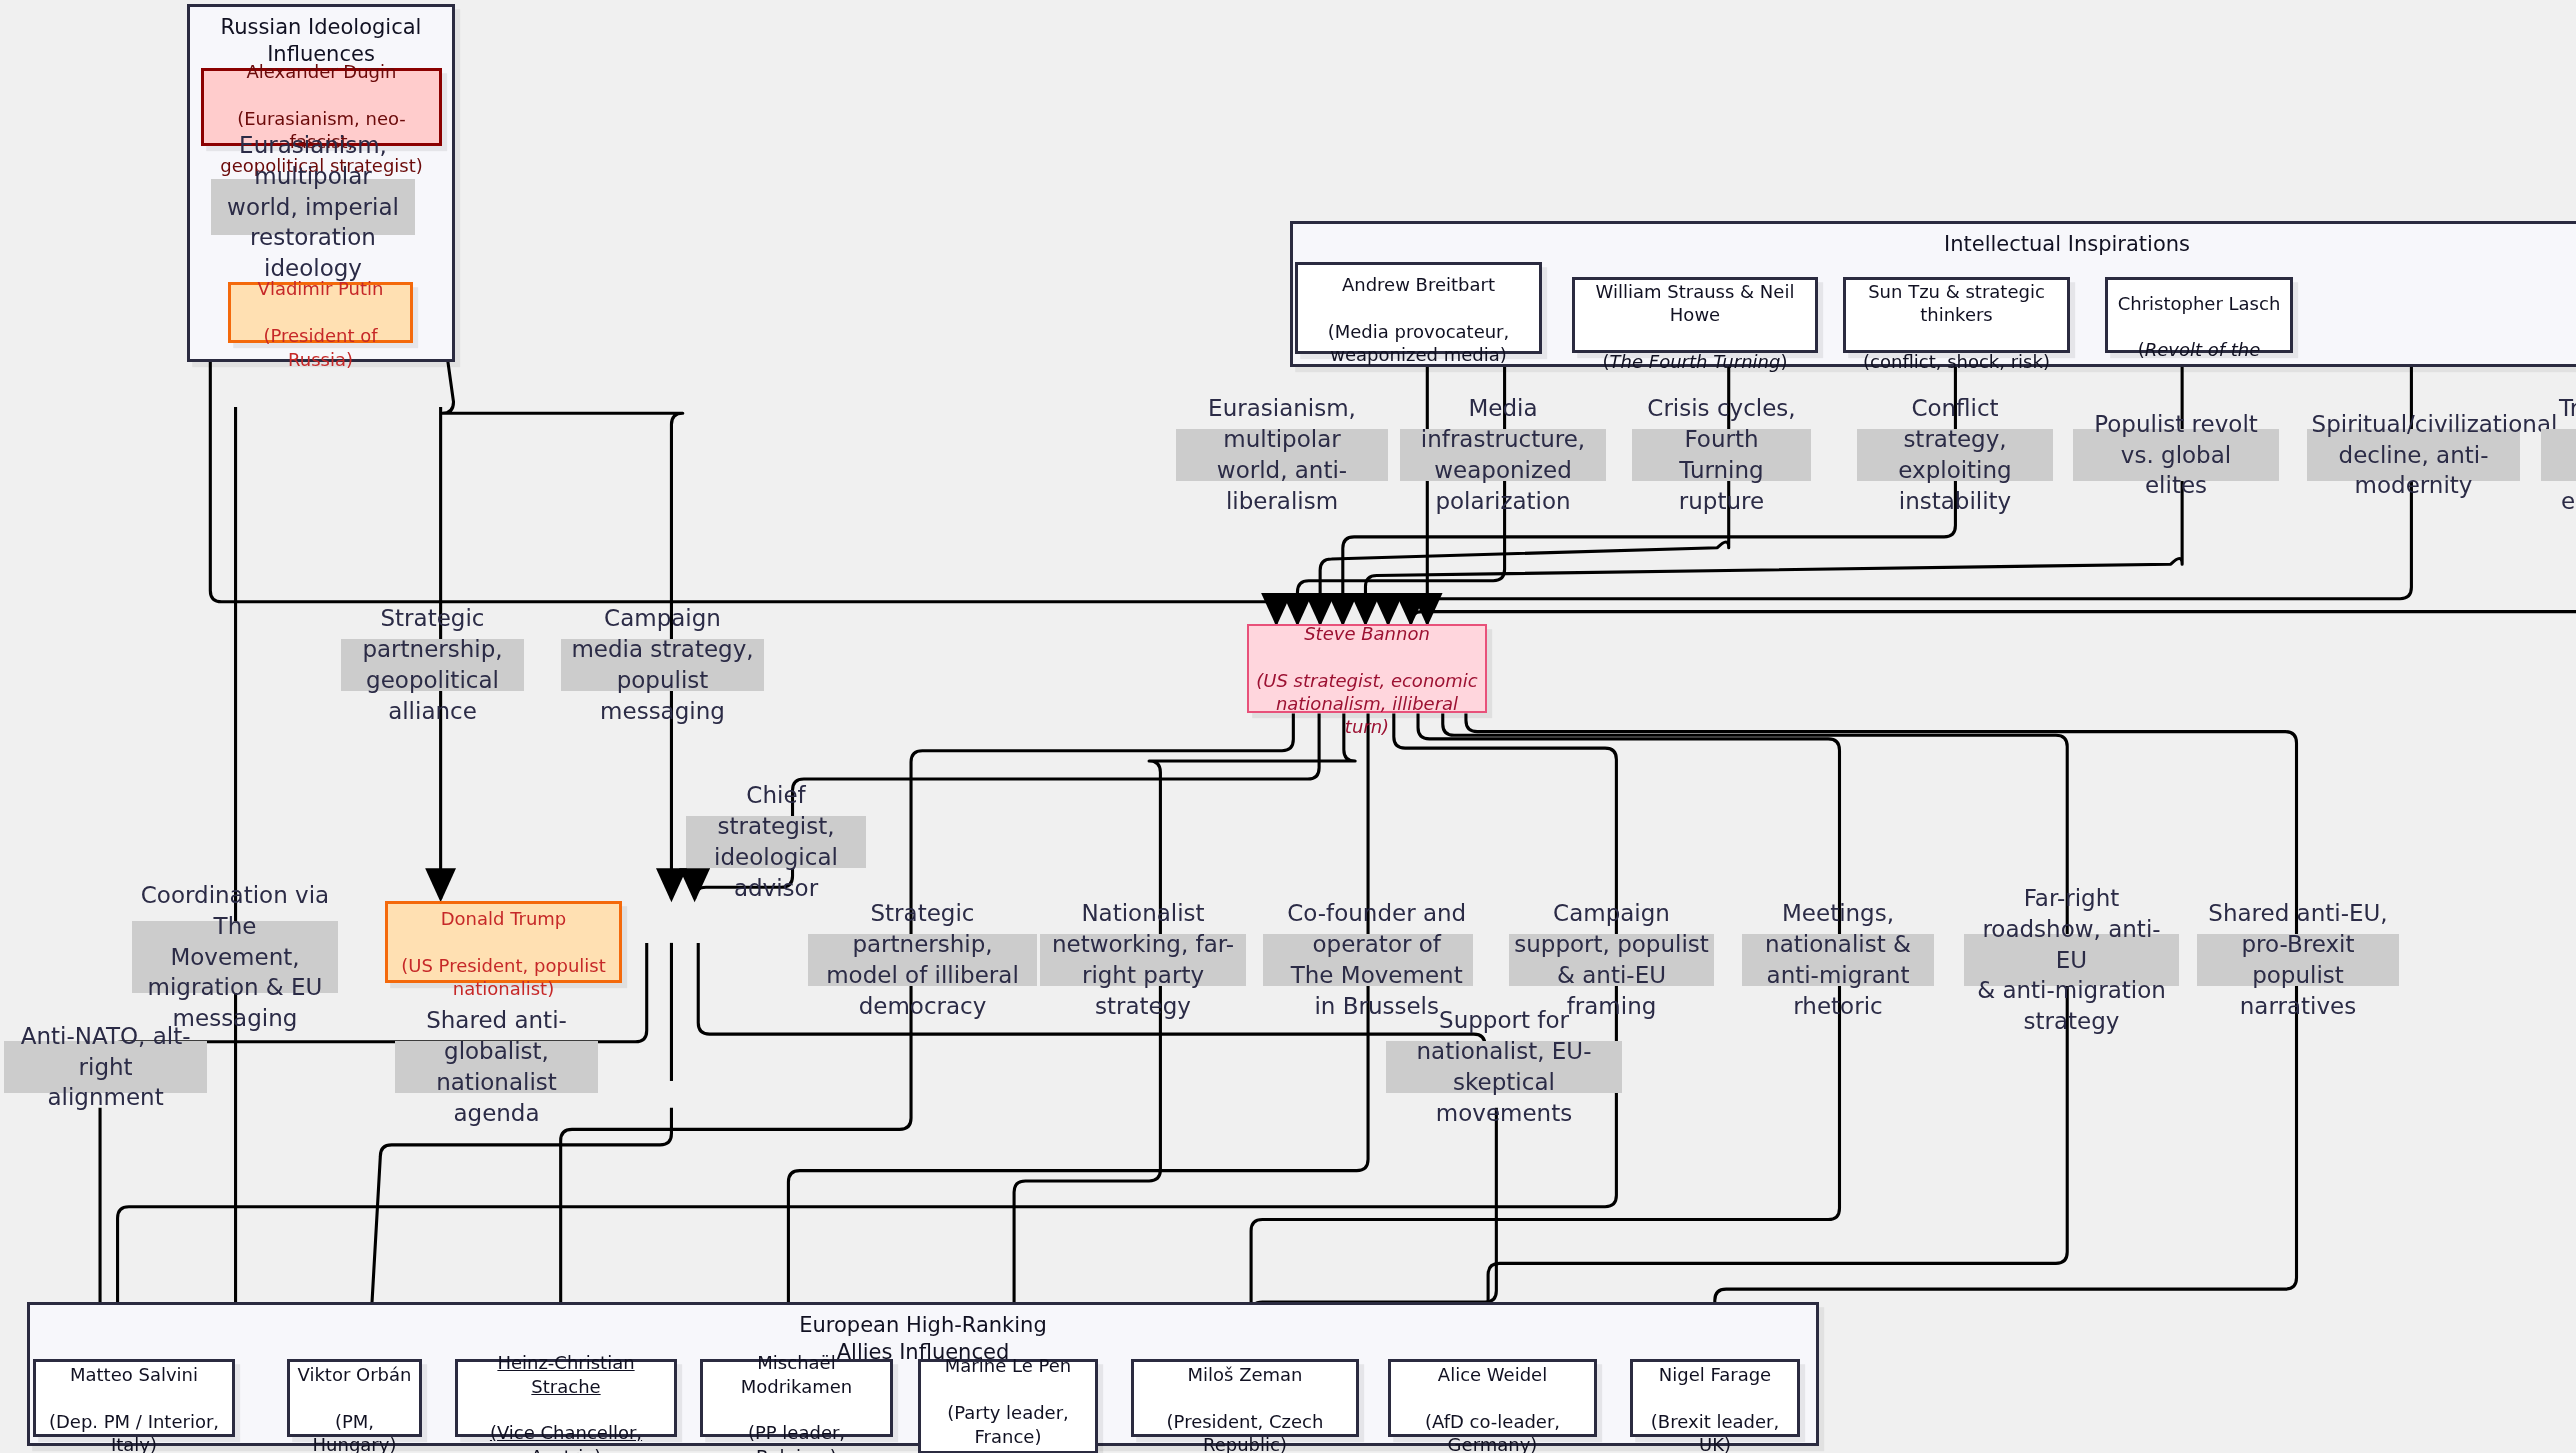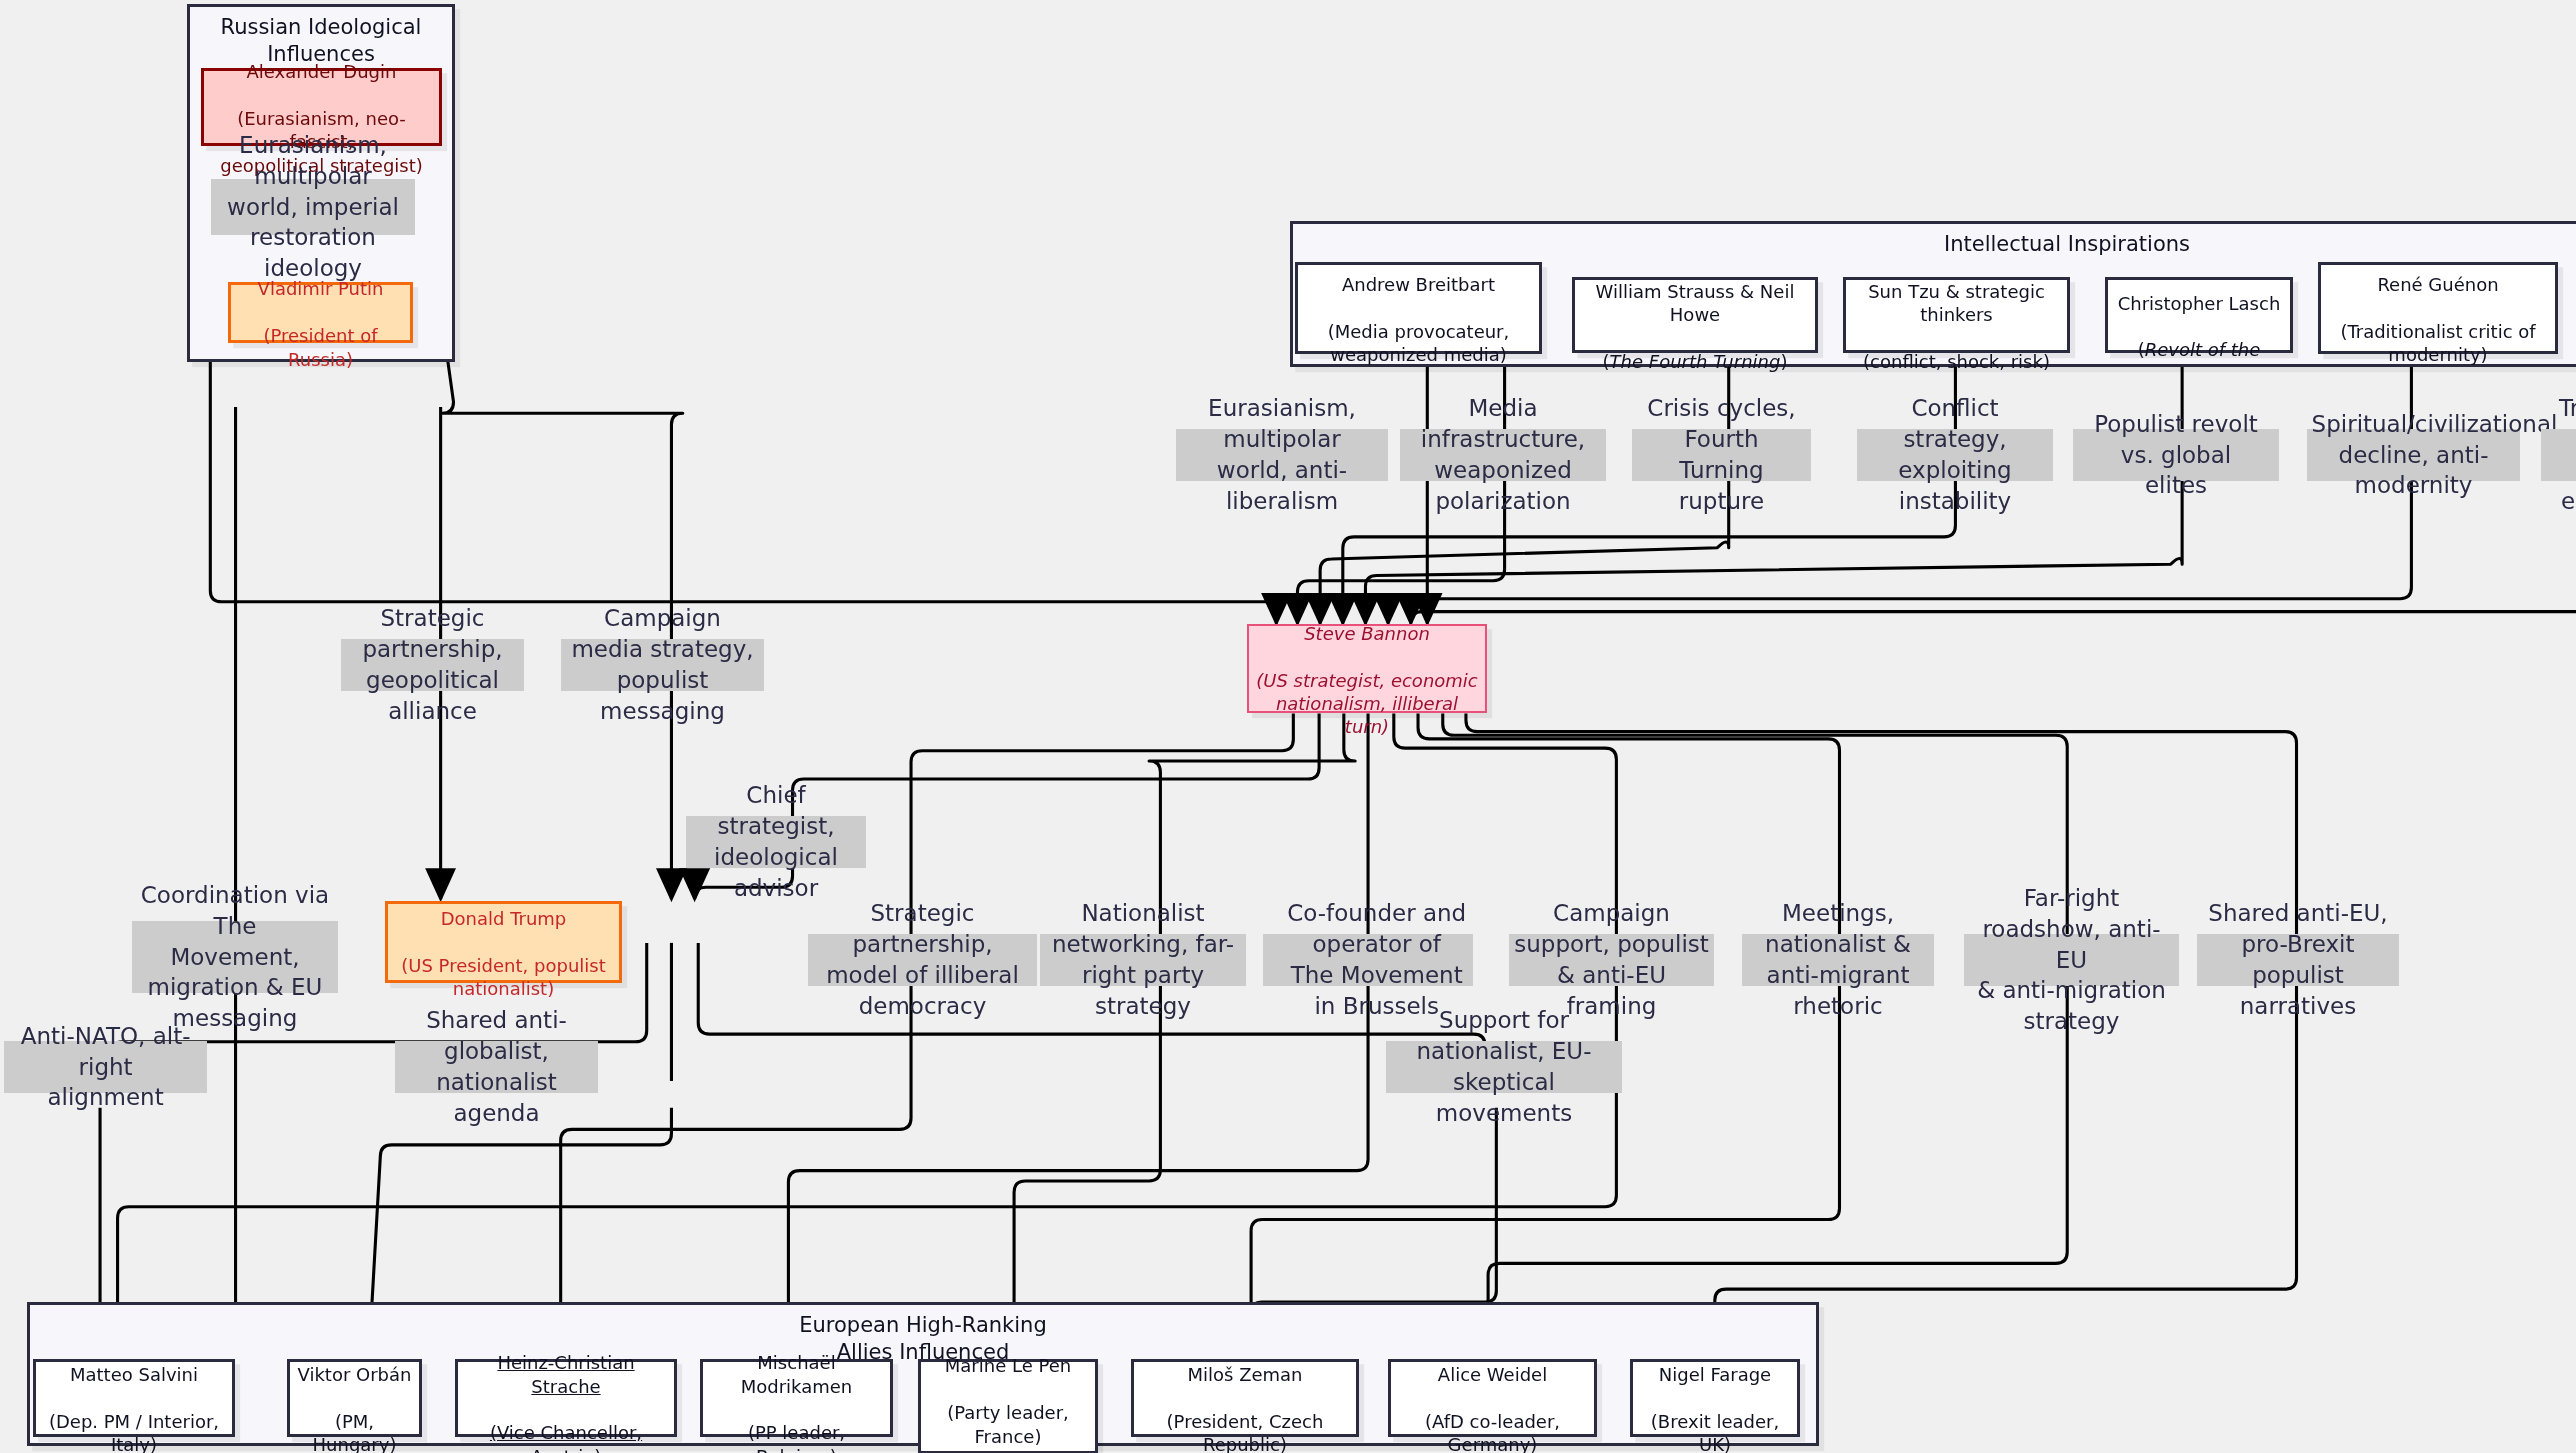--- a/index.html
+++ b/index.html
@@ -183,27 +183,20 @@
     </span>
   </div>
 
   <div class="node plain" style="left:2105px;top:277px;width:188px;height:76px;">
     <span class="lines">
       <span>Christopher Lasch</span><br>
       <span><span>(</span><i>Revolt of the</i><span></span></span>
     </span>
   </div>
 
-  <div class="node plain" style="left:2318px;top:262px;width:240px;height:92px;">
-    <span class="lines">
-      <span>René Guénon</span><br>
-      <span style="white-space:pre-line;">(Traditionalist critic of
-modernity)</span>
-    </span>
-  </div>
 
   <div class="elabel" style="left:1176px;top:429px;width:212px;height:52px;">
     <span class="lines">Eurasianism, multipolar
 world, anti-liberalism</span>
   </div>
   <div class="elabel" style="left:1400px;top:429px;width:206px;height:52px;">
     <span class="lines">Media infrastructure,
 weaponized polarization</span>
   </div>
   <div class="elabel" style="left:1632px;top:429px;width:179px;height:52px;">

